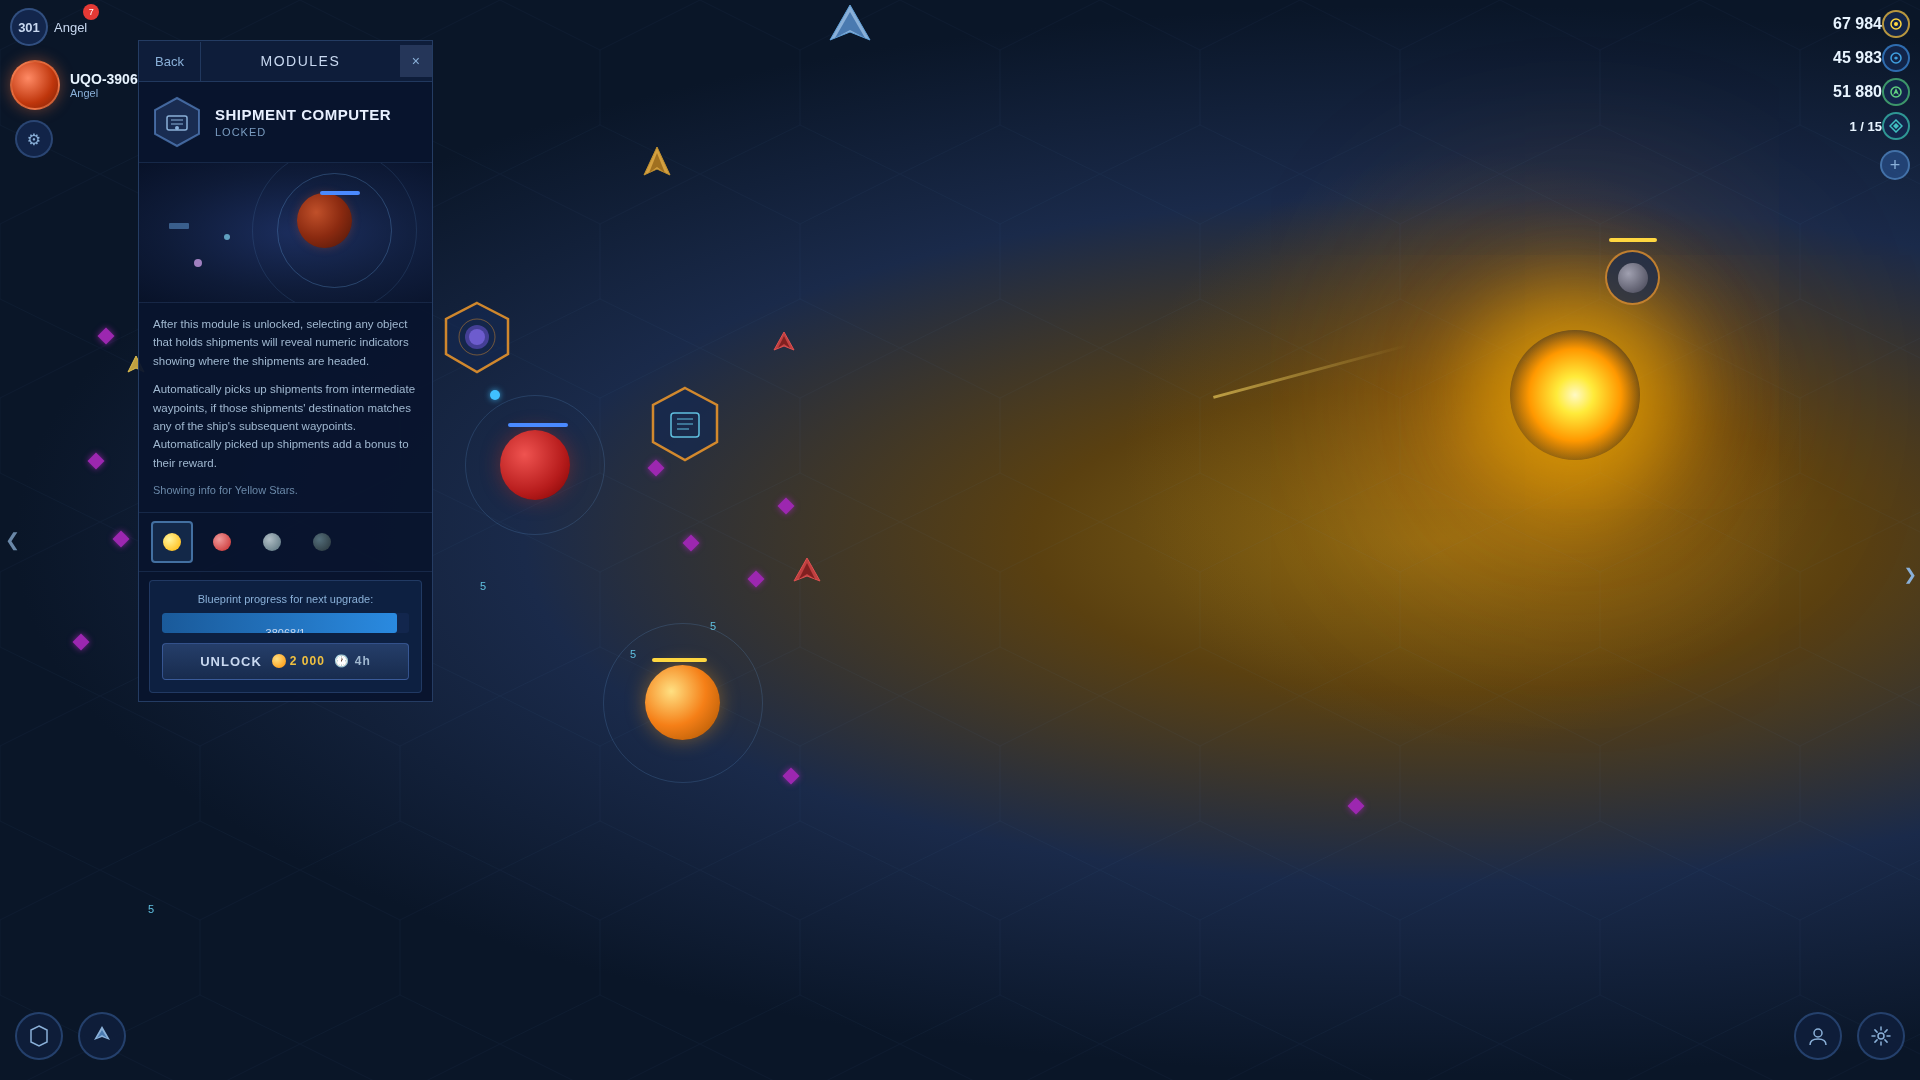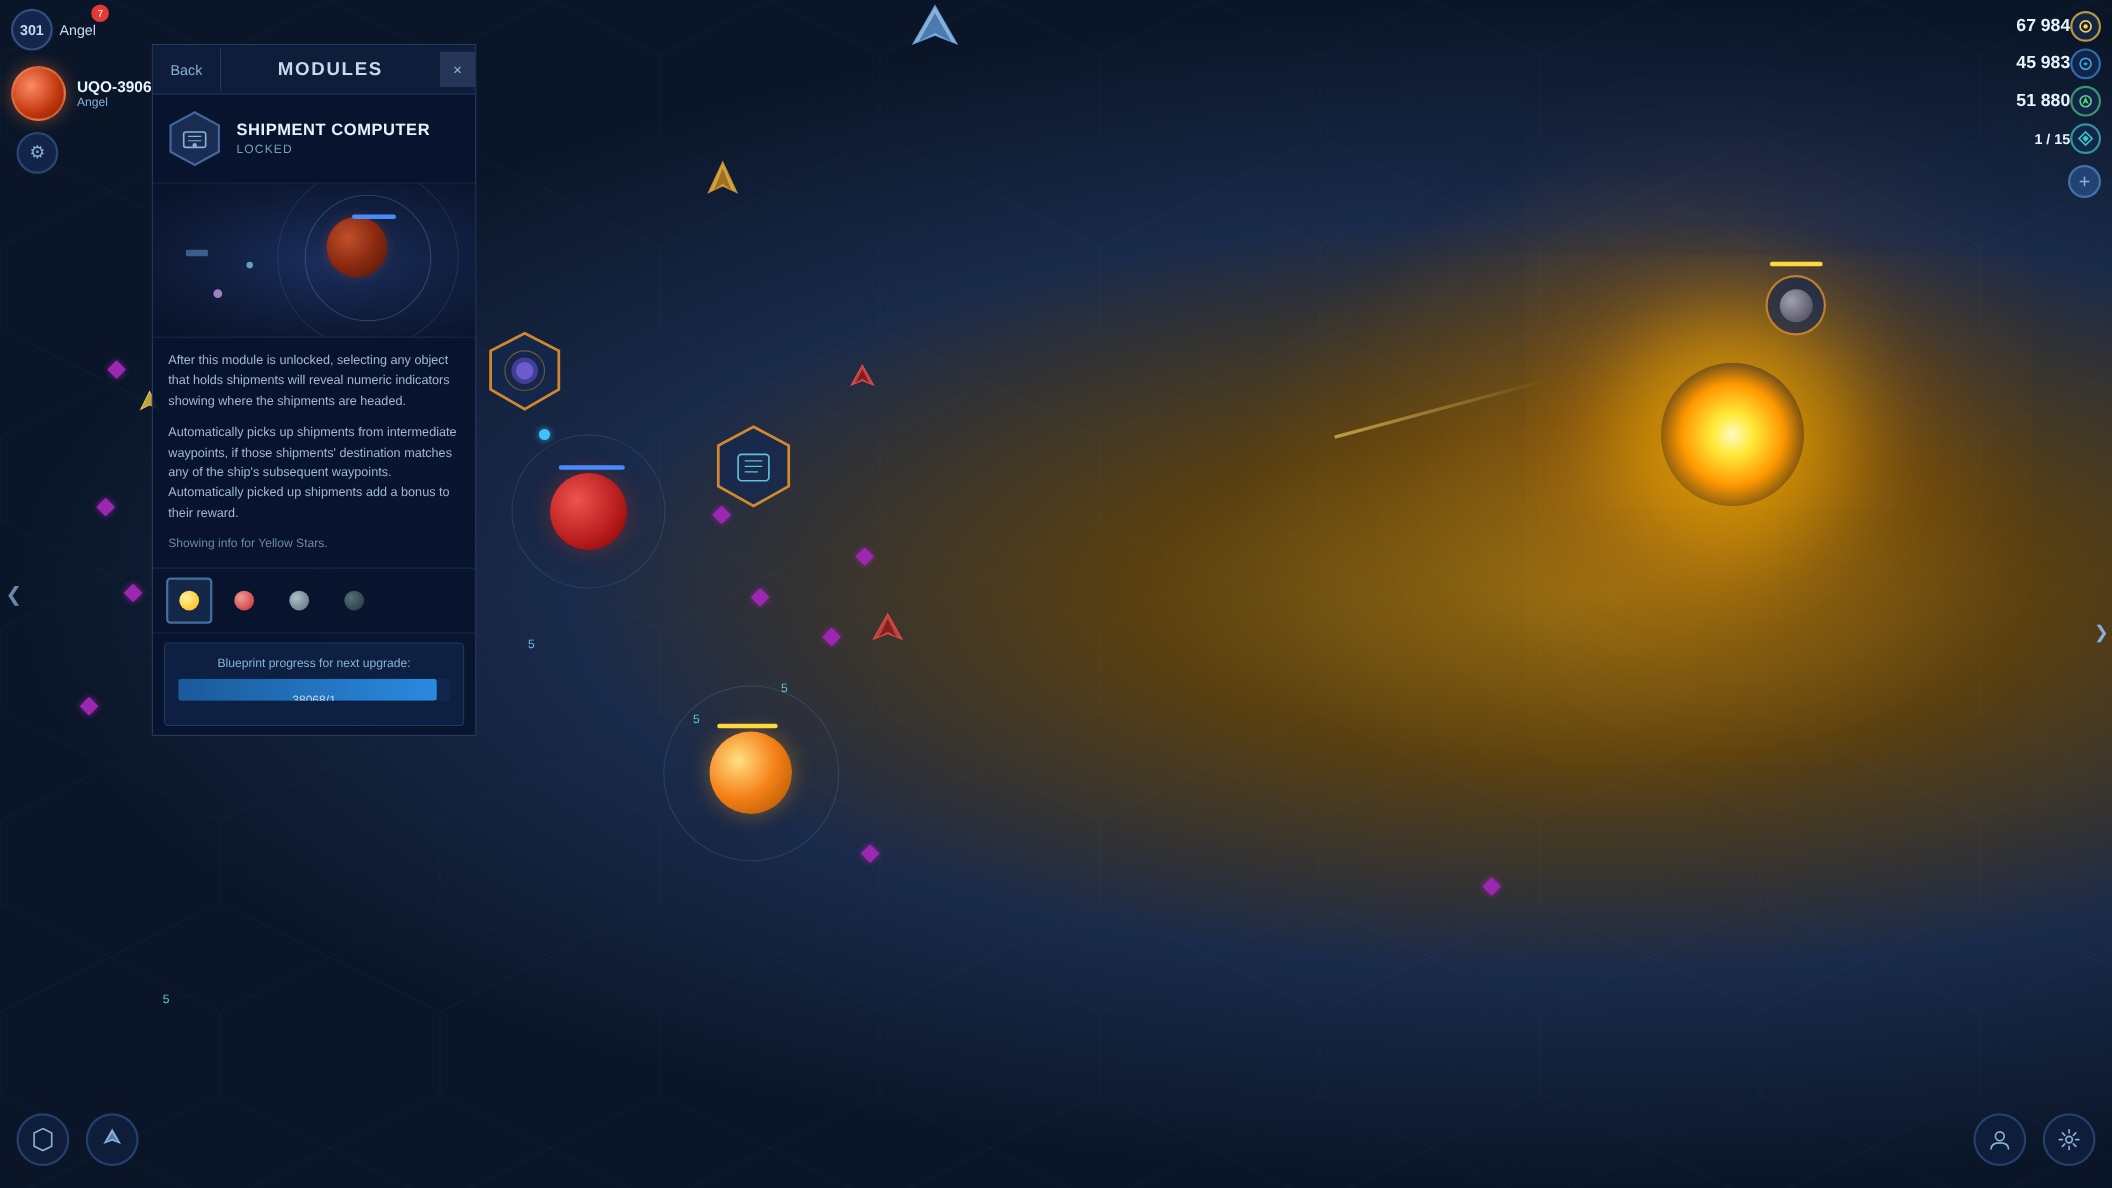--- a/index.html
+++ b/index.html
@@ -78,22 +78,22 @@
       color: #8ab0d8;
       font-size: 13px;
       cursor: pointer;
       border-right: 1px solid rgba(80, 120, 180, 0.3);
     }
 
     .panel-title {
       flex: 1;
       text-align: center;
       padding: 12px;
-      font-size: 17px;
-      font-weight: bold;
+      font-size: 14px;
+      font-weight: normal;
       letter-spacing: 1.5px;
       color: #c8d8f0;
     }
 
     .close-btn {
       padding: 8px 12px;
       color: #8ab0d8;
       font-size: 14px;
       cursor: pointer;
       background: rgba(60, 80, 120, 0.5);
@@ -675,20 +675,31 @@
     </div>
   </div>
 
 
   <div class="unlock-section">
     <div class="blueprint-label">Blueprint progress for next upgrade:</div>
     <div class="blueprint-bar-container">
       <div class="blueprint-bar-fill" style="width: 95%;"></div>
       <div class="blueprint-text">38068/1</div>
     </div>
+    <button class="unlock-btn">
+      <span>UNLOCK</span>
+      <span class="unlock-cost">
+        <span class="cost-icon"></span>
+        <span>2 000</span>
+      </span>
+      <span class="unlock-time">
+        <span>🕐</span>
+        <span>4h</span>
+      </span>
+    </button>
   </div>
 </div>
 
 <div class="space-obj" style="top:145px; left:635px;">
   <svg width="45" height="45" viewBox="0 0 45 45">
     <polygon points="22,2 35,30 22,24 9,30" fill="#d4a040" stroke="#c09030" stroke-width="1"></polygon>
     <polygon points="22,8 30,28 22,22 14,28" fill="#a07020"></polygon>
   </svg>
 </div>
 

